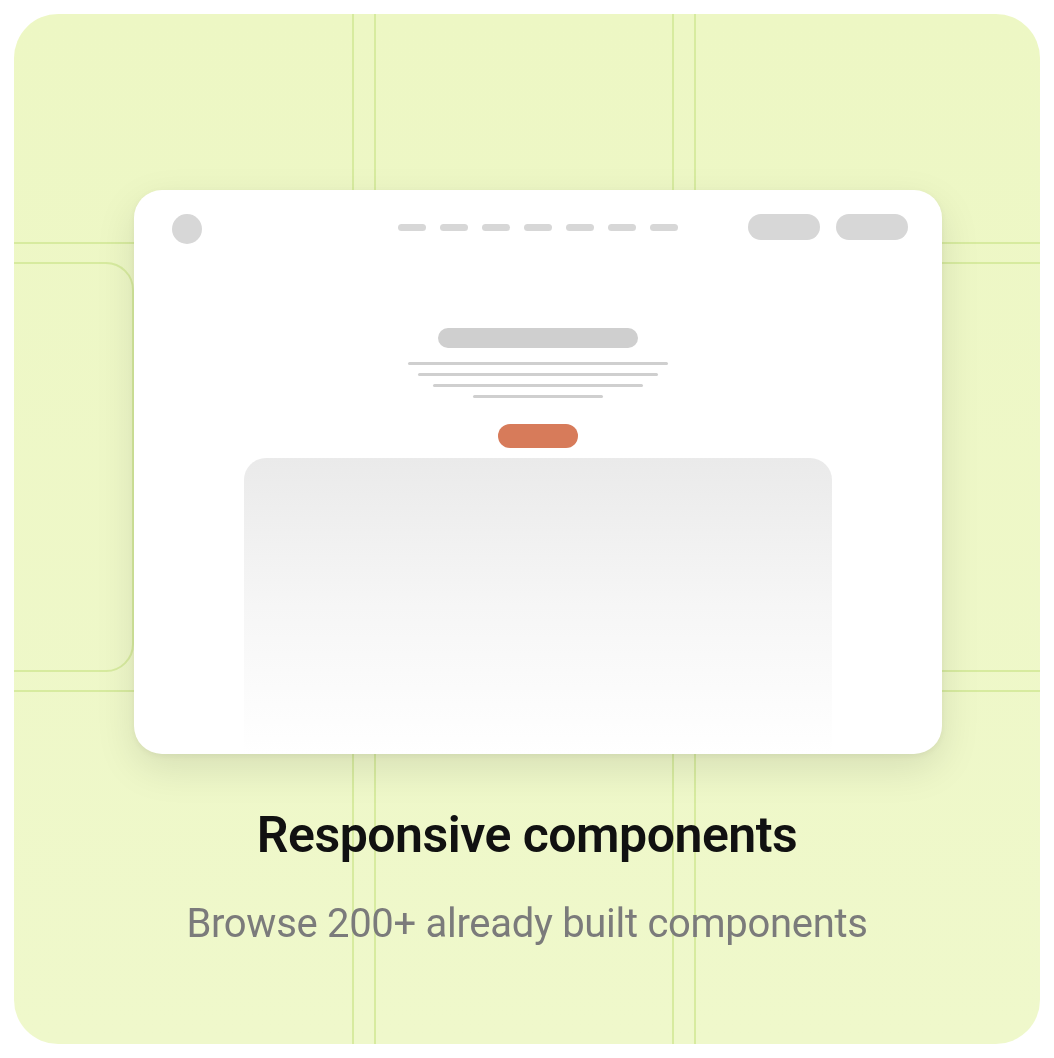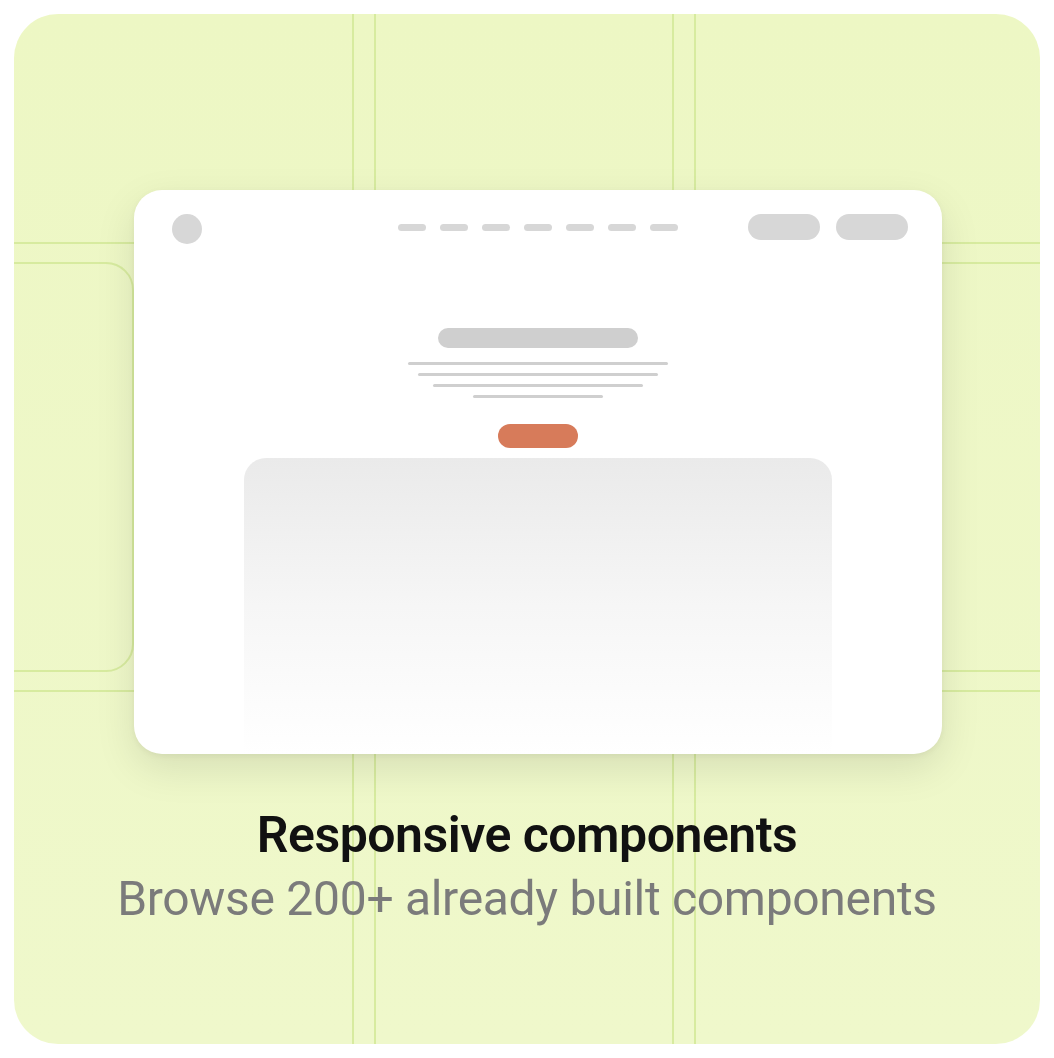--- a/index.html
+++ b/index.html
@@ -124,22 +124,22 @@
     text-align: center;
     padding: 0 40px;
   }
   .title {
     font-size: 50px;
     font-weight: 600;
     color: #111111;
     letter-spacing: -0.5px;
   }
   .subtitle {
-    margin-top: 6px;
-    font-size: 48px;
+    margin-top: 36px;
+    font-size: 40px;
     font-weight: 400;
     color: #7B7B7B;
     letter-spacing: -0.3px;
   }
 </style>
 </head>
 <body>
 
 <div class="card">
 

